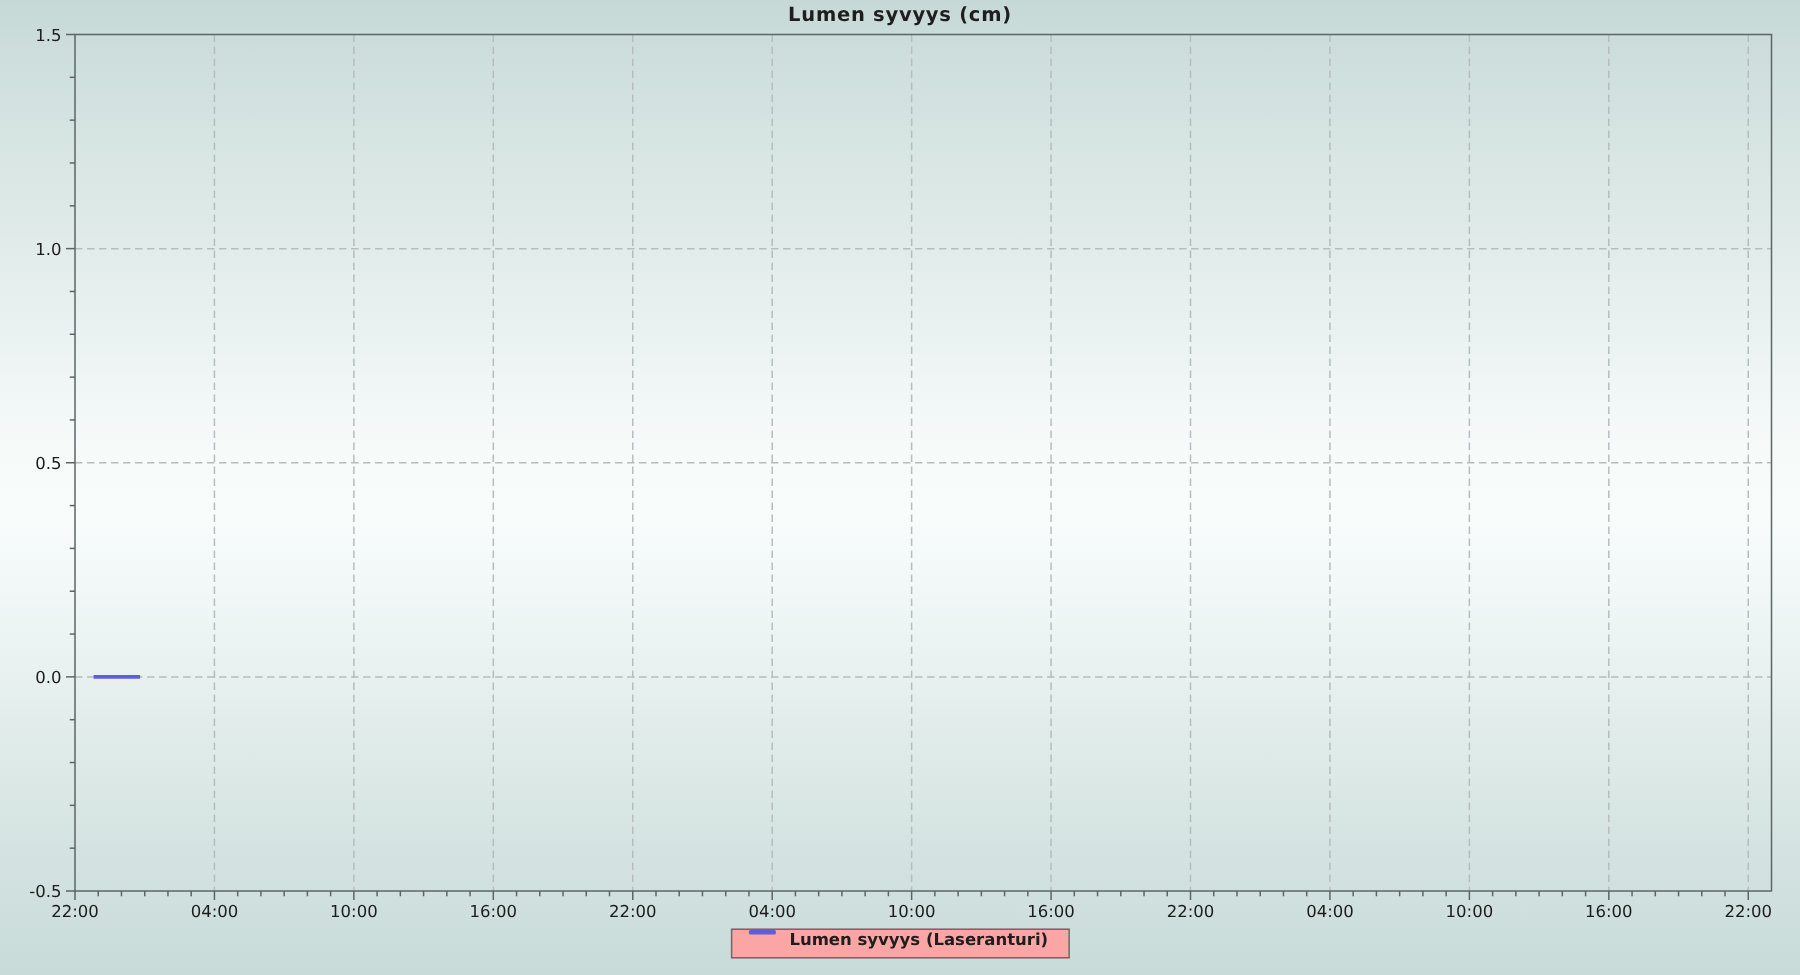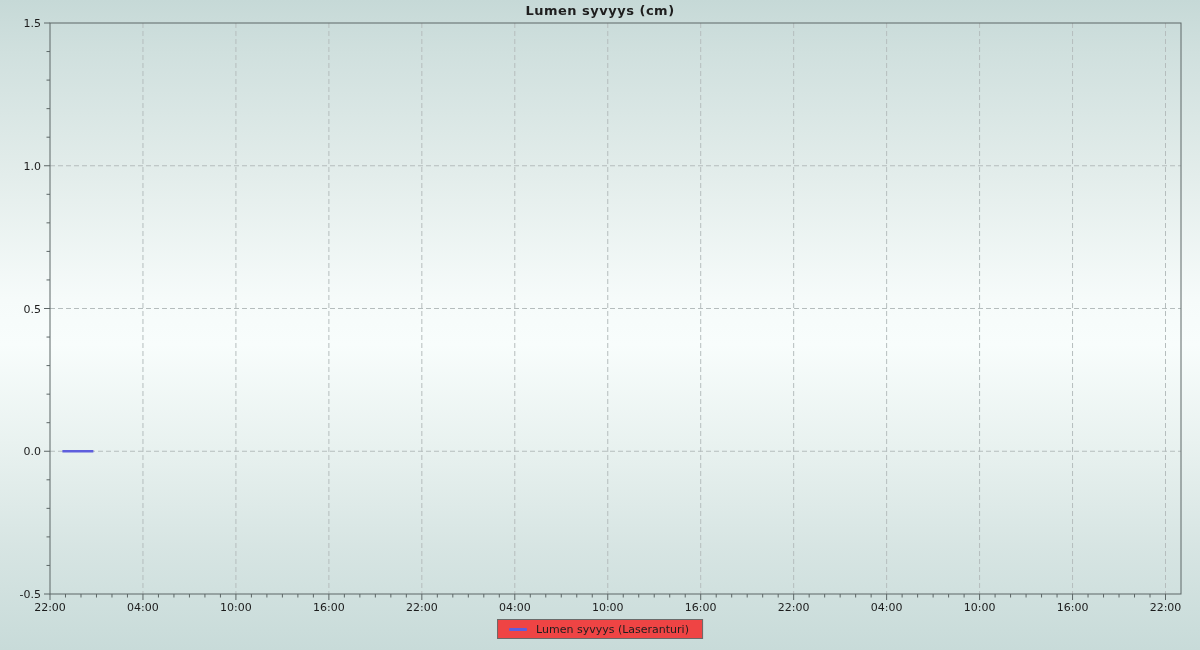--- a/index.html
+++ b/index.html
@@ -38,26 +38,27 @@
     top: 0;
     left: 0;
   }
   .legend {
     position: absolute;
     top: 619px;
     left: 600px;
     transform: translateX(-50%);
     height: 20px;
     display: flex;
-    align-items: center;
+    align-items: flex-start;
     gap: 9px;
     padding: 0 13px 0 11px;
-    background: #ef4444;
+    background: #fca5a5;
     border: 1px solid #6a6a6a;
     box-sizing: border-box;
+    font-weight: bold;
   }
   .legend-line {
     display: inline-block;
     width: 18px;
     height: 3px;
     border-radius: 1px;
   }
   .legend-label {
     font-size: 11px;
     color: #1e1e1e;

